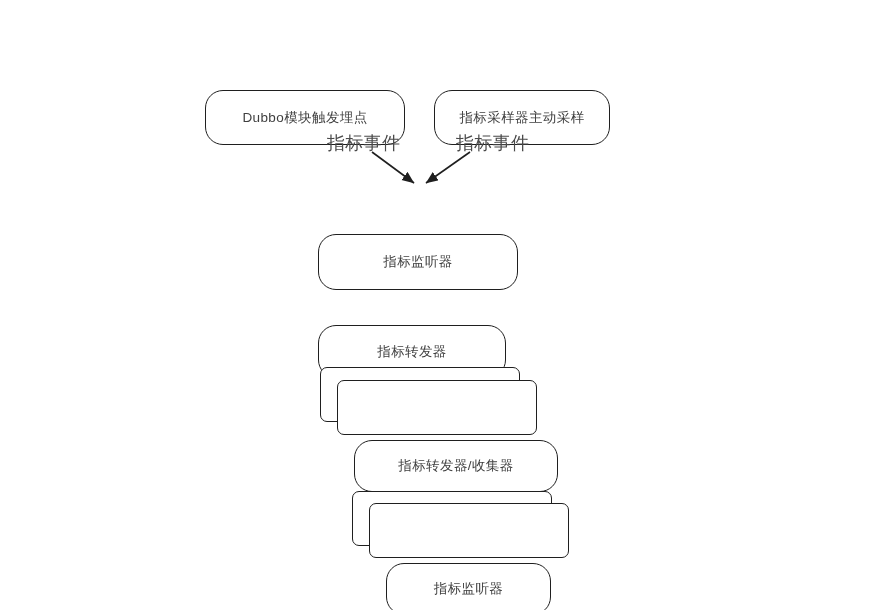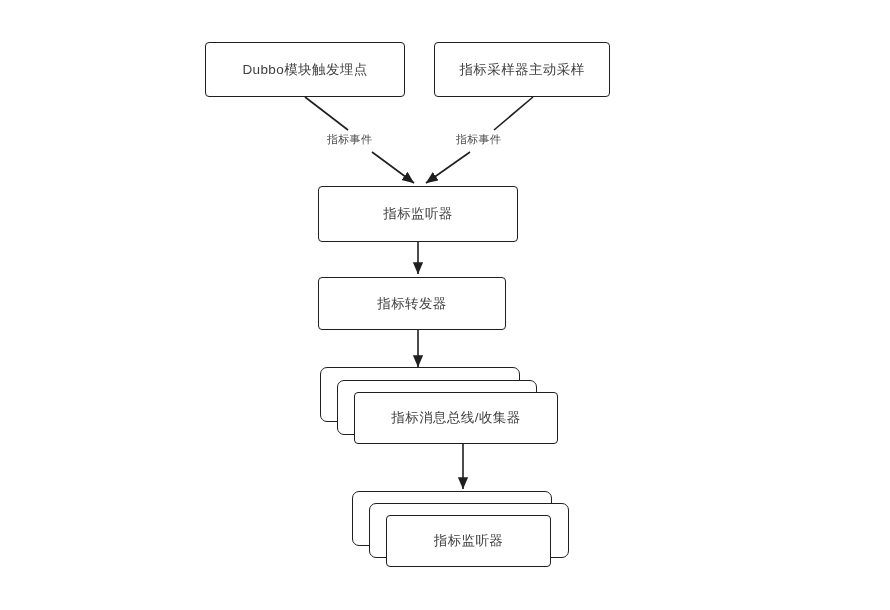--- a/index.html
+++ b/index.html
@@ -25,42 +25,43 @@
     top: 0;
     width: 890px;
     height: 610px;
     pointer-events: none;
   }
   .node {
     position: absolute;
     box-sizing: border-box;
     background: #ffffff;
     border: 1.6px solid #1f1f1f;
-    border-radius: 4px;
+    border-radius: 18px;
     display: flex;
     align-items: center;
     justify-content: center;
+    margin-top: 48px;
   }
   .node-label {
     font-size: 13.5px;
     color: #3f3f3f;
     letter-spacing: 0.4px;
     line-height: 1;
     white-space: nowrap;
   }
   .stack-back {
     position: absolute;
     box-sizing: border-box;
     background: #ffffff;
     border: 1.6px solid #1f1f1f;
     border-radius: 7px;
   }
   .edge-label {
     position: absolute;
-    font-size: 11px;
+    font-size: 18px;
     color: #4a4a4a;
     letter-spacing: 0.3px;
     white-space: nowrap;
     background: transparent;
     line-height: 1;
   }
 </style>
 </head>
 <body>
 
@@ -112,21 +113,21 @@
     <span class="node-label">指标监听器</span>
   </div>
 
   <div class="node" style="left:318px; top:277px; width:188px; height:53px;">
     <span class="node-label">指标转发器</span>
   </div>
 
   <div class="stack-back" style="left:320px; top:367px; width:200px; height:55px;"></div>
   <div class="stack-back" style="left:337px; top:380px; width:200px; height:55px;"></div>
   <div class="node" style="left:354px; top:392px; width:204px; height:52px;">
-    <span class="node-label">指标消息总线/收集器</span>
+    <span class="node-label">指标转发器/收集器</span>
   </div>
 
   <div class="stack-back" style="left:352px; top:491px; width:200px; height:55px;"></div>
   <div class="stack-back" style="left:369px; top:503px; width:200px; height:55px;"></div>
   <div class="node" style="left:386px; top:515px; width:165px; height:52px;">
     <span class="node-label">指标监听器</span>
   </div>
 
 </div>
 

